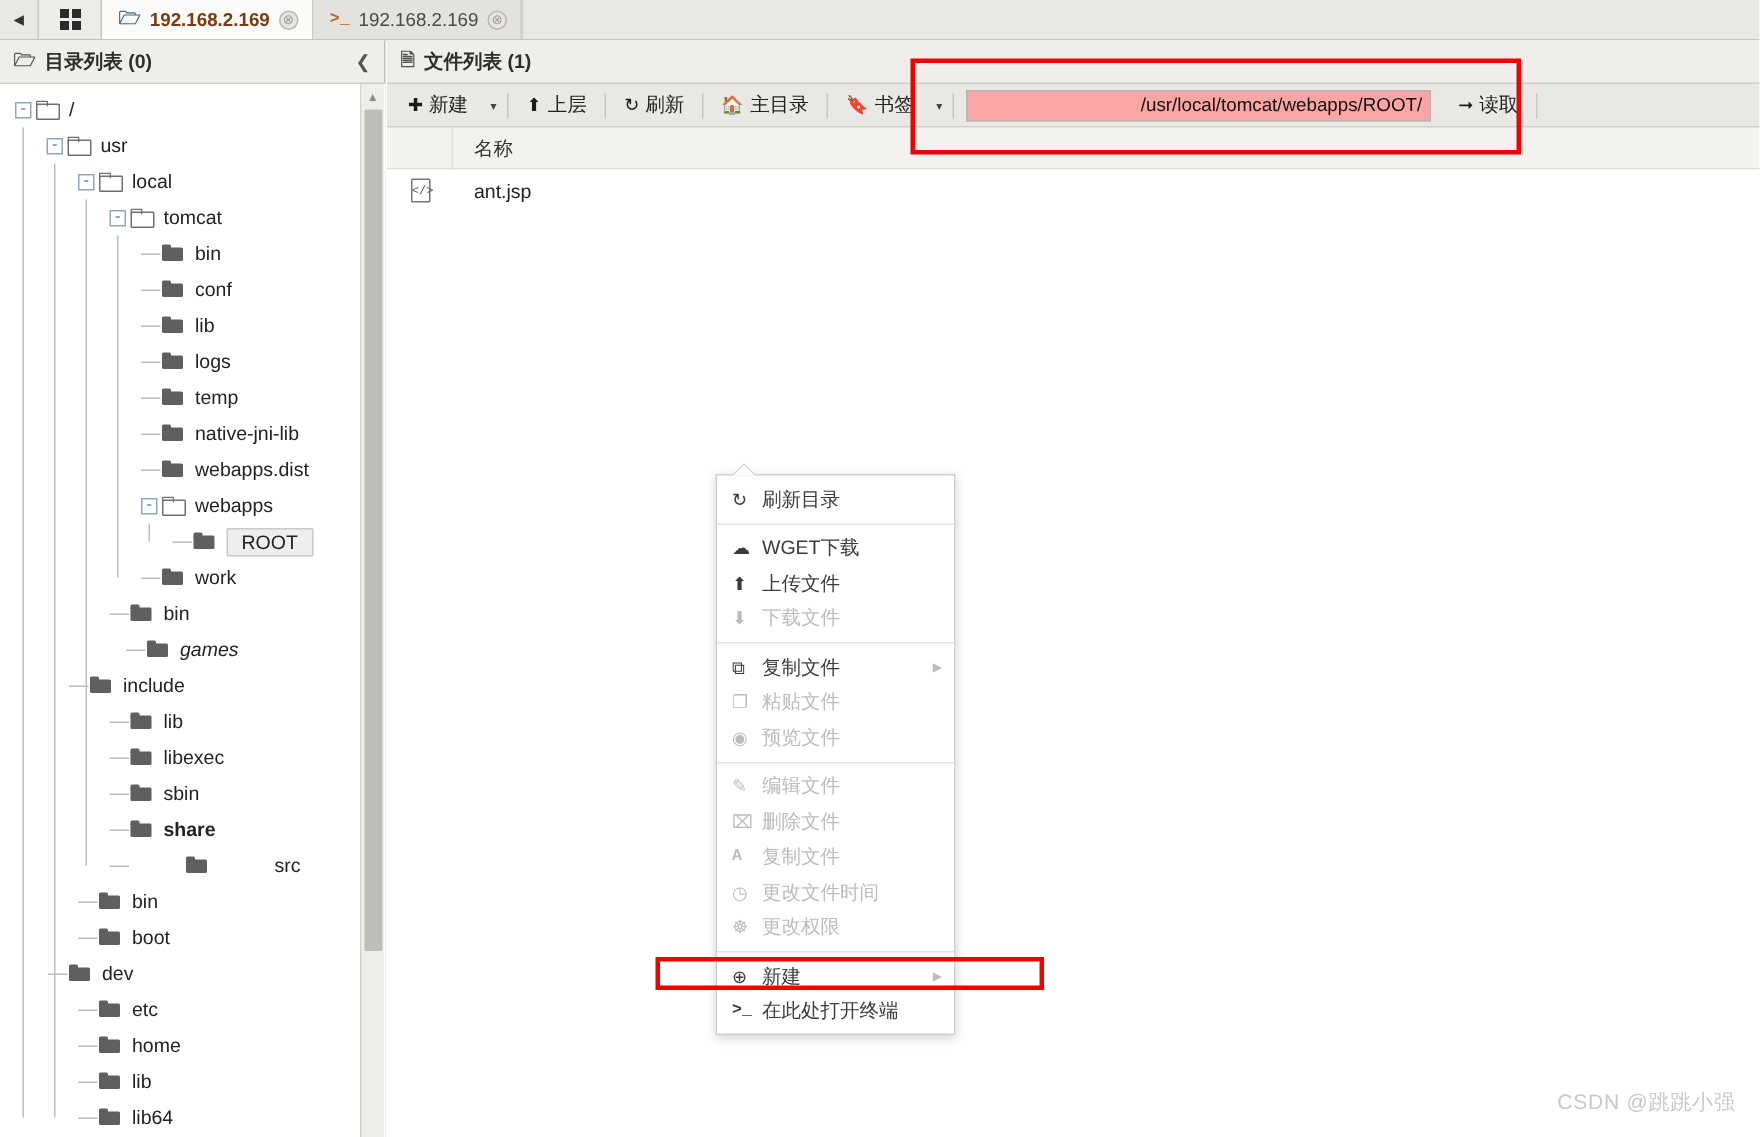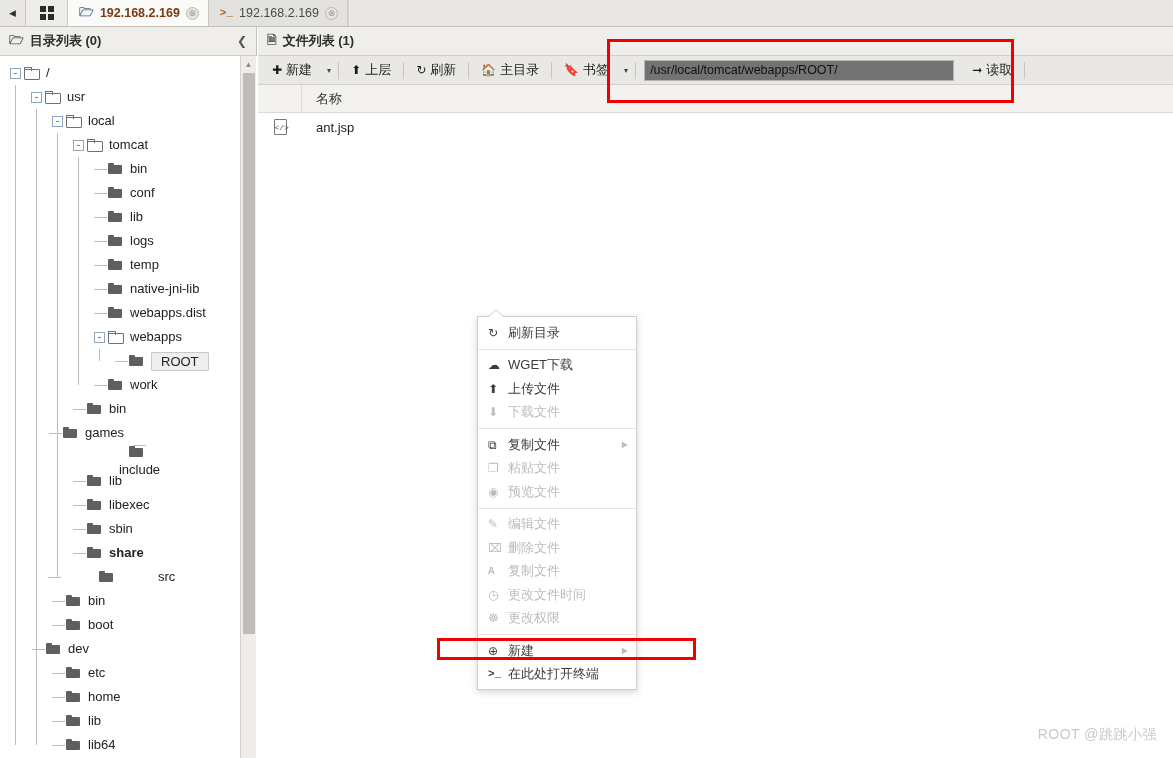--- a/index.html
+++ b/index.html
@@ -142,23 +142,24 @@
   }
   .tb-btn {
     display: flex; align-items: center; gap: 4px; height: 27px;
     padding: 0 10px; font-size: 13px; color: #222; cursor: default; white-space: nowrap;
   }
   .tb-btn .ic { font-size: 12px; color: #1a1a1a; }
   .tb-sep { width: 1px; height: 17px; background: #c8c6c0; margin: 0 2px; }
   .tb-caret { font-size: 8px; color: #444; padding: 0 5px; cursor: default; }
   .addr-input {
     flex: none; width: 310px; height: 21px; margin-left: 6px;
-    border: 1px solid #b7b5b0; background: #737373;
+    border: 1px solid #b7b5b0; background: #fca5a5;
     font-size: 12.5px; color: #111; padding: 0 5px; outline: none;
     font-family: "Liberation Sans", sans-serif;
+    text-align: right;
   }
   .tb-read { margin-left: 8px; }
 
   .list-head {
     height: 28px; background: #f3f2ef; border-bottom: 1px solid #dddbd6;
     display: flex; align-items: center; font-size: 13px; color: #333;
   }
   .lh-chk { width: 44px; height: 28px; border-right: 1px solid #dddbd6; }
   .lh-name { padding-left: 14px; }
 
@@ -314,26 +315,26 @@
           <div class="tnode" style="padding-left: 94px;">
             <span class="elbow"></span>
             <span class="fo-solid"></span>
             <span class="lbl">work</span>
           </div>
           <div class="tnode" style="padding-left: 73px;">
             <span class="elbow"></span>
             <span class="fo-solid"></span>
             <span class="lbl">bin</span>
           </div>
-          <div class="tnode" style="padding-left: 49px;">
+          <div class="tnode" style="padding-left: 84px; font-style: italic;">
             <span class="elbow"></span>
             <span class="fo-solid"></span>
             <span class="lbl">games</span>
           </div>
-          <div class="tnode" style="padding-left: 46px; flex-direction: column;">
+          <div class="tnode" style="padding-left: 46px;">
             <span class="elbow"></span>
             <span class="fo-solid"></span>
             <span class="lbl">include</span>
           </div>
           <div class="tnode" style="padding-left: 73px;">
             <span class="elbow"></span>
             <span class="fo-solid"></span>
             <span class="lbl">lib</span>
           </div>
           <div class="tnode" style="padding-left: 73px;">
@@ -344,21 +345,21 @@
           <div class="tnode" style="padding-left: 73px;">
             <span class="elbow"></span>
             <span class="fo-solid"></span>
             <span class="lbl">sbin</span>
           </div>
           <div class="tnode" style="padding-left: 73px; font-weight: bold;">
             <span class="elbow"></span>
             <span class="fo-solid"></span>
             <span class="lbl">share</span>
           </div>
-          <div class="tnode" style="padding-left: 48px; gap: 37px;">
+          <div class="tnode" style="padding-left: 73px; gap: 37px;">
             <span class="elbow"></span>
             <span class="fo-solid"></span>
             <span class="lbl">src</span>
           </div>
           <div class="tnode" style="padding-left: 52px;">
             <span class="elbow"></span>
             <span class="fo-solid"></span>
             <span class="lbl">bin</span>
           </div>
           <div class="tnode" style="padding-left: 52px;">
@@ -523,14 +524,14 @@
       </div>
       <div class="ctx-item">
         <span class="cic" style="font-family: &quot;Liberation Mono&quot;, monospace; font-size: 11px; font-weight: bold;">&gt;_</span>
         <span>在此处打开终端</span>
       </div>
     </div>
 
   <div class="redbox" id="redbox-address"></div>
   <div class="redbox" id="redbox-new"></div>
 
-  <div class="watermark">ROOT @跳跳小强</div>
+  <div class="watermark">CSDN @跳跳小强</div>
 </div>
 
 </body></html>

